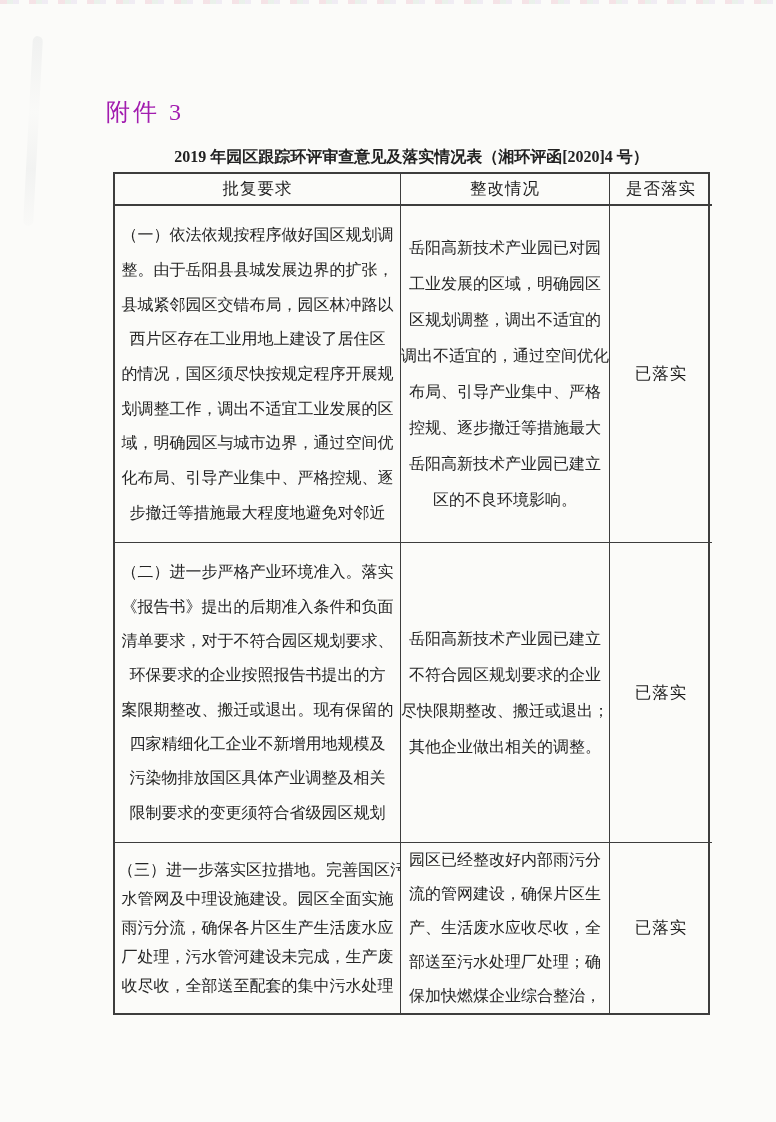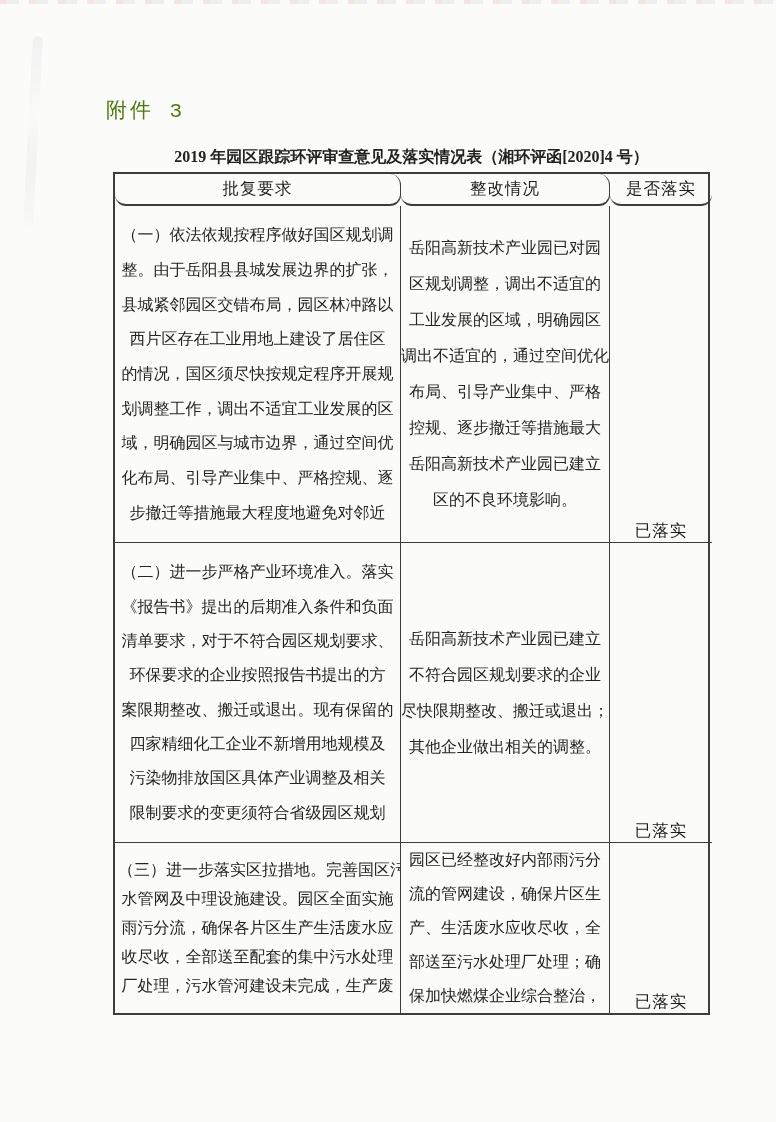--- a/index.html
+++ b/index.html
@@ -15,21 +15,21 @@
       rgba(238,198,208,.45) 0 7px, rgba(208,228,214,.4) 7px 13px,
       rgba(224,214,236,.4) 13px 19px, rgba(255,255,255,0) 19px 29px);
   }
   .smudge{
     position:absolute;left:28px;top:36px;width:10px;height:190px;
     background:linear-gradient(180deg,rgba(190,195,200,.18),rgba(190,195,200,.02) 40%,rgba(190,195,200,.15) 70%,rgba(190,195,200,.03));
     border-radius:6px;transform:rotate(3deg);
   }
   .attachment{
     position:absolute;left:106px;top:96px;
-    font-size:21px;letter-spacing:3px;color:#4d7c0f;font-family:Liberation Mono, monospace;
+    font-size:24px;letter-spacing:3px;color:#a21caf;
   }
   .doc-title{
     position:absolute;left:113px;top:147px;width:597px;
     text-align:center;font-size:16px;color:#222;white-space:nowrap;font-weight:bold;
   }
   .audit-table{
     position:absolute;left:113px;top:172px;width:597px;height:843px;
     box-sizing:border-box;border:2px solid #3d3d3d;
     display:grid;
     grid-template-columns:286px 209px 102px;
@@ -41,25 +41,24 @@
     border-bottom:1.6px solid #3d3d3d;
     overflow:hidden;
     display:flex;flex-direction:column;
   }
   .cell.c3{border-right:none;}
   .cell.r-last{border-bottom:none;}
   .hcell{
     align-items:center;justify-content:center;flex-direction:row;
     font-size:16.5px;color:#1e1e1e;letter-spacing:1px;
     border-bottom-width:2px;
-    border-radius:11px;
   }
   .req{justify-content:space-around;padding:12px 3px;}
   .rect{justify-content:center;padding:0 4px;}
-  .status-cell{align-items:center;justify-content:flex-end;}
+  .status-cell{align-items:center;justify-content:center;}
   .ln{
     text-align:center;white-space:nowrap;
     font-size:16px;line-height:22px;color:#242424;
   }
   .rect .ln{height:36px;display:flex;align-items:center;justify-content:center;}
   .status-text{font-size:16.5px;letter-spacing:1px;color:#1e1e1e;}
 </style>
 </head>
 <body>
 
@@ -80,22 +79,22 @@
       <div class="ln">县城紧邻园区交错布局，园区林冲路以</div>
       <div class="ln">西片区存在工业用地上建设了居住区</div>
       <div class="ln">的情况，国区须尽快按规定程序开展规</div>
       <div class="ln">划调整工作，调出不适宜工业发展的区</div>
       <div class="ln">域，明确园区与城市边界，通过空间优</div>
       <div class="ln">化布局、引导产业集中、严格控规、逐</div>
       <div class="ln">步撤迁等措施最大程度地避免对邻近</div>
     </div>
     <div class="cell rect c2 row-1">
       <div class="ln">岳阳高新技术产业园已对园</div>
+      <div class="ln">工业发展的区域，明确园区</div>
       <div class="ln">区规划调整，调出不适宜的</div>
-      <div class="ln">工业发展的区域，明确园区</div>
       <div class="ln">调出不适宜的，通过空间优化</div>
       <div class="ln">布局、引导产业集中、严格</div>
       <div class="ln">控规、逐步撤迁等措施最大</div>
       <div class="ln">岳阳高新技术产业园已建立</div>
       <div class="ln">区的不良环境影响。</div>
     </div>
     <div class="cell status-cell c3 row-1">
       <span class="status-text">已落实</span>
     </div>
     <div class="cell req c1 row-2">
@@ -114,22 +113,22 @@
       <div class="ln">尽快限期整改、搬迁或退出；</div>
       <div class="ln">其他企业做出相关的调整。</div>
     </div>
     <div class="cell status-cell c3 row-2">
       <span class="status-text">已落实</span>
     </div>
     <div class="cell req c1 row-3 r-last">
       <div class="ln">（三）进一步落实区拉措地。完善国区污</div>
       <div class="ln">水管网及中理设施建设。园区全面实施</div>
       <div class="ln">雨污分流，确保各片区生产生活废水应</div>
+      <div class="ln">厂处理，污水管河建设未完成，生产废</div>
       <div class="ln">收尽收，全部送至配套的集中污水处理</div>
-      <div class="ln">厂处理，污水管河建设未完成，生产废</div>
     </div>
     <div class="cell rect c2 row-3 r-last">
       <div class="ln">园区已经整改好内部雨污分</div>
       <div class="ln">流的管网建设，确保片区生</div>
       <div class="ln">产、生活废水应收尽收，全</div>
       <div class="ln">部送至污水处理厂处理；确</div>
       <div class="ln">保加快燃煤企业综合整治，</div>
     </div>
     <div class="cell status-cell c3 row-3 r-last">
       <span class="status-text">已落实</span>

